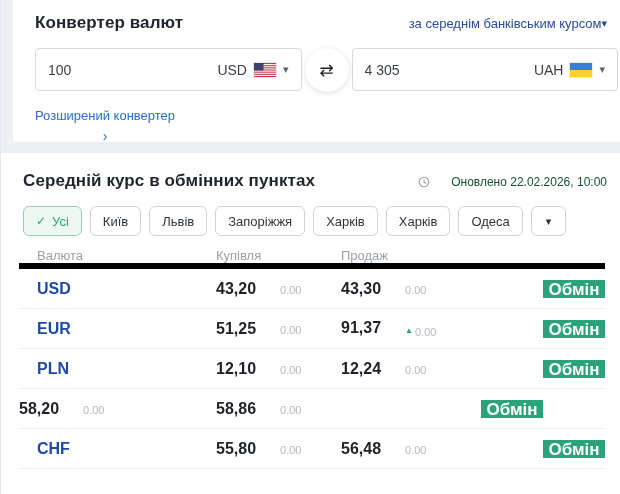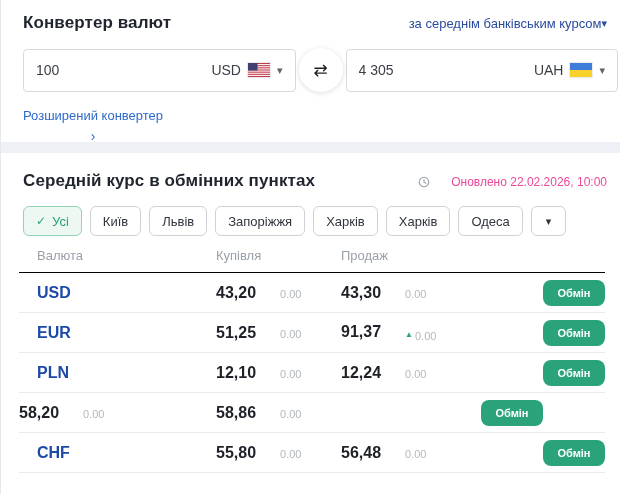--- a/index.html
+++ b/index.html
@@ -5,32 +5,32 @@
   * { box-sizing: border-box; margin: 0; padding: 0; }
   html, body { width: 620px; height: 494px; }
   body {
     font-family: "Liberation Sans", "DejaVu Sans", sans-serif;
     background: #ffffff;
     position: relative;
     overflow: hidden;
   }
   .page { position: absolute; inset: 0; border-left: 1px solid #e5e8ec; background: #edf0f4; }
   .card { background: #ffffff; }
-  .converter-card { position: absolute; top: 0; left: 0; right: 0; height: 142px; }
+  .converter-card { position: absolute; top: 0; left: 12px; right: 0; height: 142px; }
   .gap-strip { position: absolute; top: 142px; left: 0; right: 0; height: 11px; background: #edf0f4; }
   .rates-card { position: absolute; top: 153px; left: 0; right: 0; bottom: 0; }
 
   
   .card-head { display: flex; justify-content: space-between; align-items: flex-start; padding: 13px 13px 0 22px; }
   .card-title { font-size: 17px; font-weight: 700; color: #1f242e; letter-spacing: .1px; }
   .rate-type { display: flex; align-items: center; gap: 0; font-size: 13px; color: #2a4b9e; cursor: pointer; margin-top: 3px; }
   .caret { font-size: 11px; line-height: 1; }
   .caret.blue { color: #2a4b9e; }
   .caret.gray { color: #5f6368; }
-  .conv-row { display: flex; align-items: center; margin: 15px 2px 0 22px; }
+  .conv-row { display: flex; align-items: flex-start; margin: 15px 2px 0 22px; }
   .conv-box {
     flex: 1; height: 43px; border: 1px solid #d6dade; border-radius: 4px;
     display: flex; align-items: center; justify-content: space-between; padding: 0 12px;
     background: #fff;
   }
   .amount-input {
     border: none; outline: none; font-size: 14px; color: #3a3f46; width: 110px;
     font-family: "Liberation Sans", "DejaVu Sans", sans-serif; background: transparent;
   }
   .cur-select { display: flex; align-items: center; gap: 7px; cursor: pointer; }
@@ -40,46 +40,46 @@
     width: 44px; height: 44px; border-radius: 50%; border: none; background: #fff;
     box-shadow: 0 1px 5px rgba(60,64,67,.18); display: flex; align-items: center; justify-content: center;
     font-size: 17px; color: #1b1d21; cursor: pointer; z-index: 2; margin: 0 3px; flex: 0 0 auto;
   }
   .adv-link { display: inline-flex; align-items: center; gap: 6px; margin: 16px 0 0 22px;
     font-size: 13px; color: #2f6ace; text-decoration: none; cursor: pointer; flex-direction: column; }
   .adv-link .chev { font-size: 14px; line-height: 1; }
 
   
   .rates-head { display: flex; justify-content: space-between; align-items: flex-end; padding: 18px 13px 0 22px; }
-  .updated { display: flex; align-items: center; gap: 21px; font-size: 12px; color: #ec4899; margin-bottom: 2px; }
+  .updated { display: flex; align-items: center; gap: 21px; font-size: 12px; color: #14532d; margin-bottom: 2px; }
   .chips { display: flex; gap: 8px; margin: 15px 22px 0 22px; }
   .chip {
     height: 30px; padding: 0 12px; border: 1px solid #ced3d9; border-radius: 6px; background: #fff;
     display: inline-flex; align-items: center; gap: 6px; font-size: 13px; color: #30353d; cursor: pointer;
     font-family: "Liberation Sans", "DejaVu Sans", sans-serif;
   }
   .chip.selected { background: #eef8f2; border-color: #95d2b6; color: #27a378; }
   .chip .check { font-size: 12px; font-weight: 700; color: #27a378; }
   .chip.caret-chip { padding: 0 14px; }
   .chip.caret-chip .caret { font-size: 11px; color: #30353d; }
 
   .rates-table { margin: 12px 15px 0 18px; }
   .t-row { display: grid; grid-template-columns: 197px 125px 1fr 62px; align-items: center; }
-  .t-head { padding-bottom: 9px; border-bottom: 1px solid #000000; }
+  .t-head { border-bottom: 6px solid #000000; }
   .t-head .th { font-size: 13px; color: #9ba1a8; }
   .t-head .th:first-child { padding-left: 18px; }
   .t-body .t-row { height: 40px; border-bottom: 1px solid #e9ebee; }
   .cur-cell { padding-left: 18px; font-size: 16px; font-weight: 700; color: #1d49a7; }
   .val-cell { display: flex; align-items: baseline; gap: 24px; }
   .val { font-size: 16px; font-weight: 700; color: #1e2228; }
   .delta { font-size: 11px; color: #b3b8be; display: inline-flex; align-items: flex-start; gap: 2px; }
   .up-tri { font-size: 8px; color: #2aa37b; }
   .exchange-btn {
-    width: 62px; height: 26px; border: none; border-radius: 8px; background: #2aa37b;
-    color: #fff; font-size: 11px; font-weight: 700; cursor: pointer; justify-self: end;
+    width: 62px; height: 18px; border: none; border-radius: 0; background: #2aa37b;
+    color: #fff; font-size: 17px; font-weight: 700; cursor: pointer; justify-self: end;
     font-family: "Liberation Sans", "DejaVu Sans", sans-serif;
   }
 </style>
 </head>
 <body>
 
 <div class="page">
 
   <section class="card converter-card">
     <div class="card-head">

